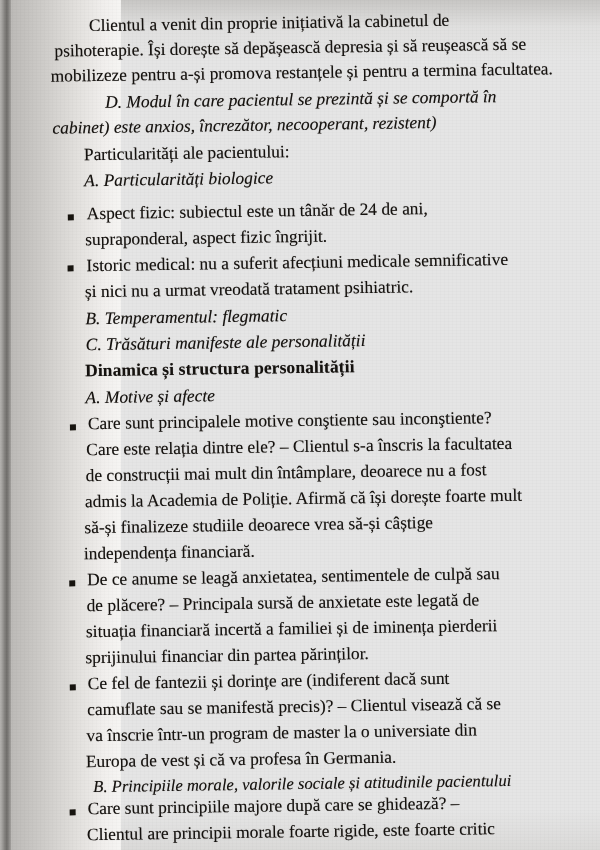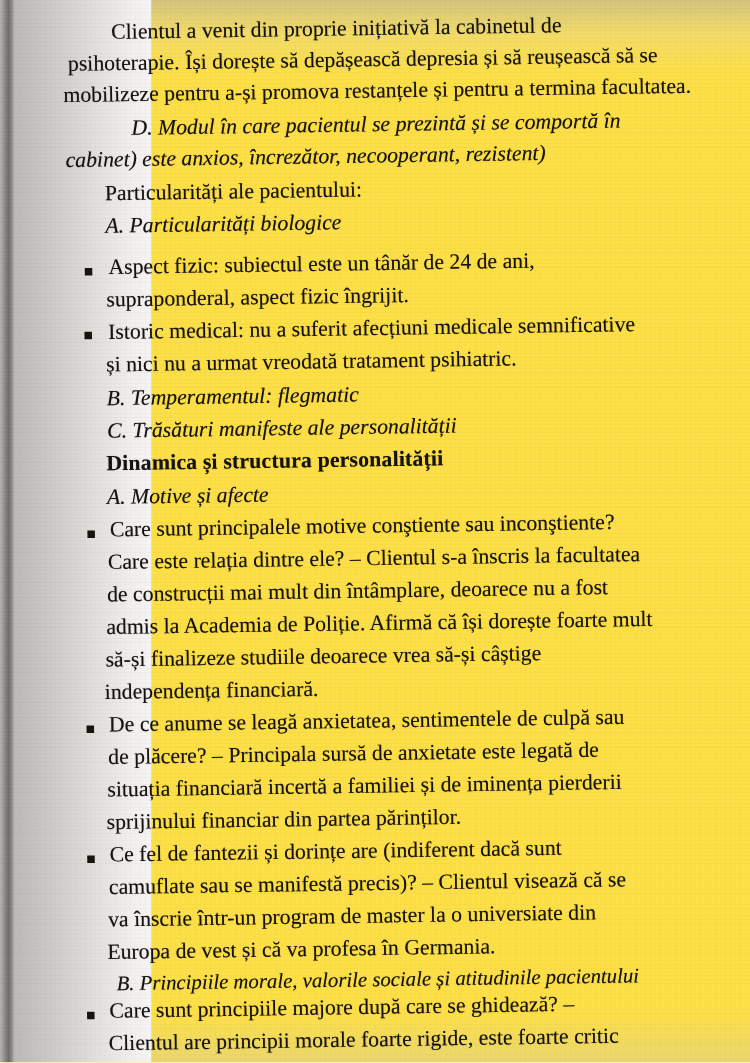--- a/index.html
+++ b/index.html
@@ -5,21 +5,21 @@
   html, body {
     margin: 0;
     padding: 0;
     background: #ffffff;
   }
   #page {
     position: relative;
     width: 600px;
     height: 850px;
     overflow: hidden;
-    background: #fde047;
+    background: #e5e5e5;
     font-family: "Liberation Serif", "DejaVu Serif", serif;
   }
 
   
   .scan-dark-edge {
     position: absolute;
     left: 0; top: 0;
     width: 11px; height: 850px;
     background: linear-gradient(to right,
       #b9b7b4 0%, #8e8c89 35%, #6f6d6a 62%, #a3a19e 100%);

